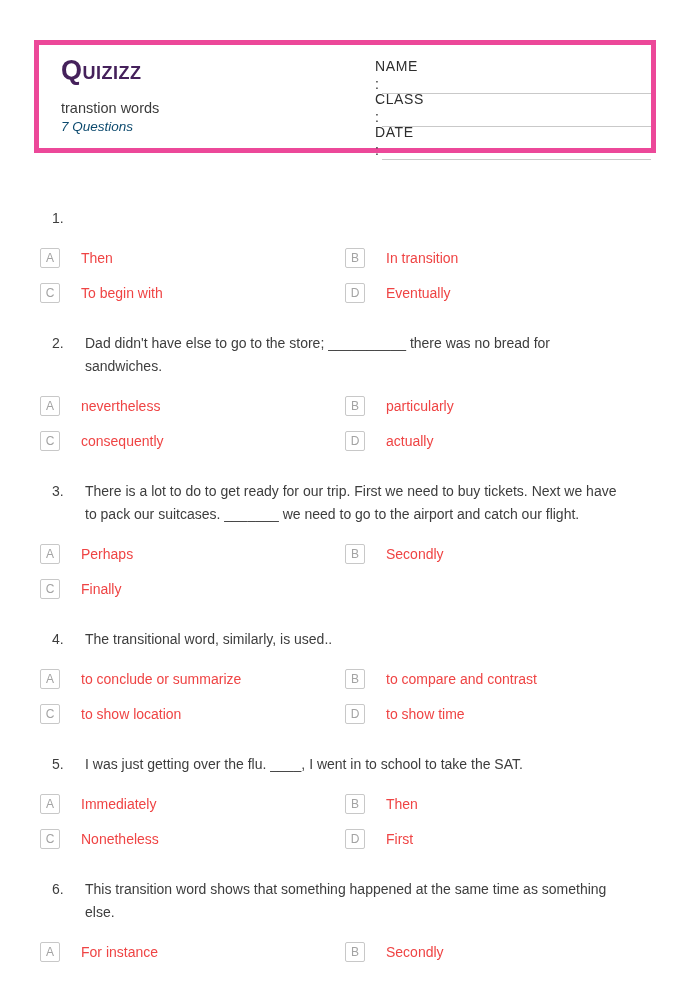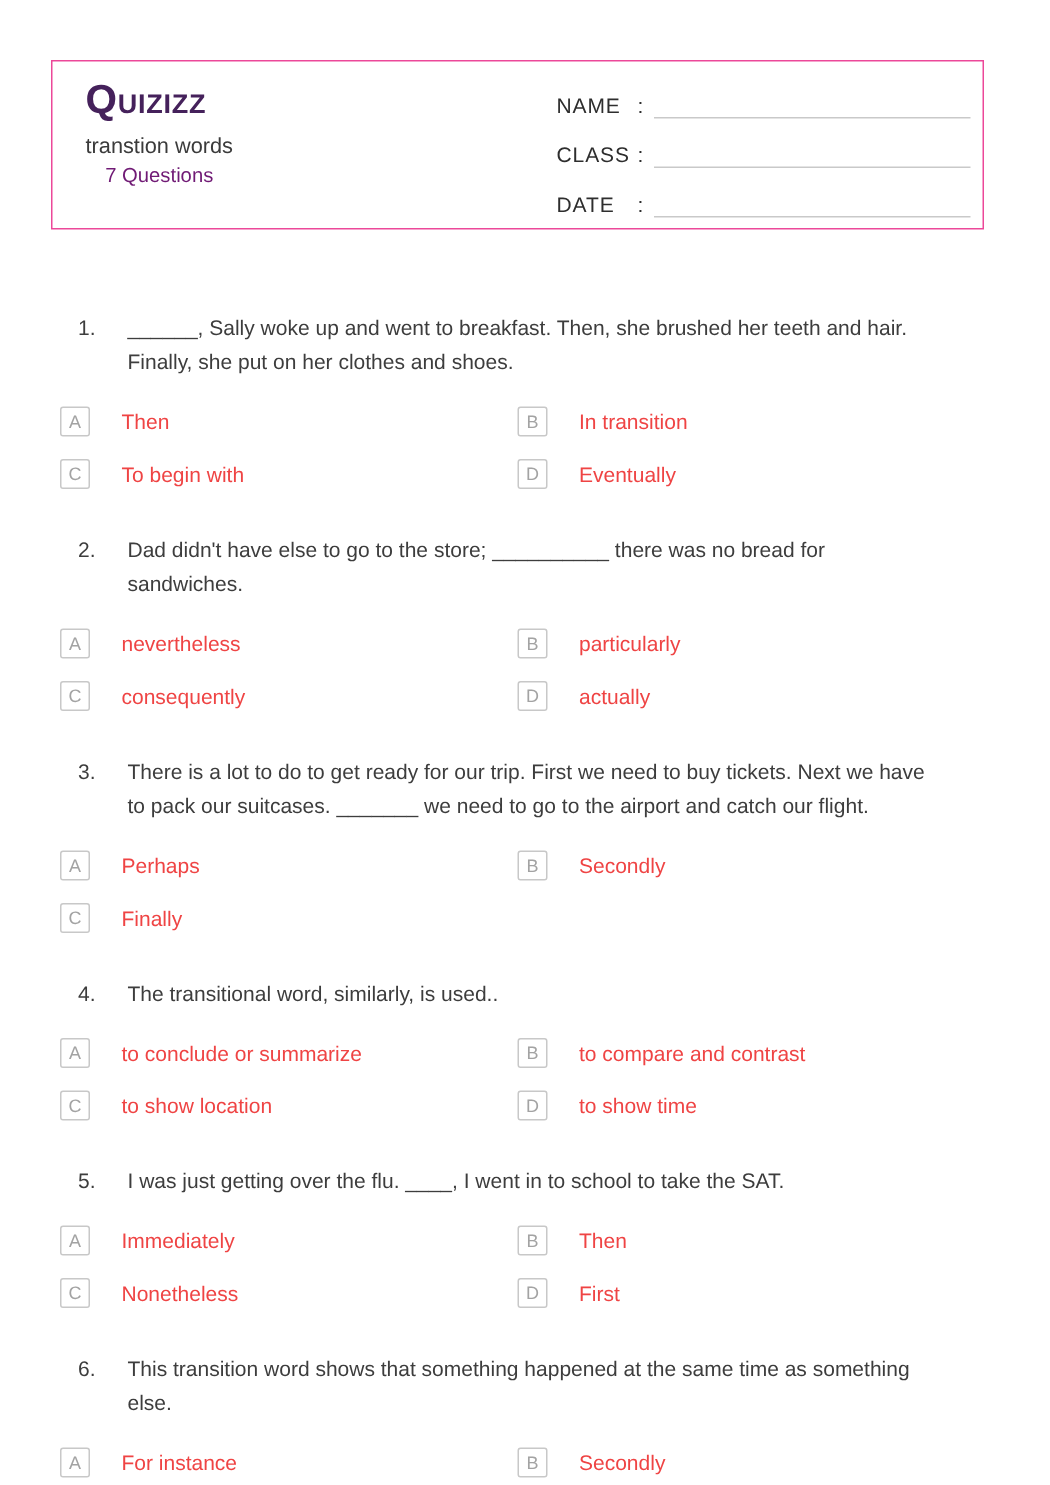--- a/index.html
+++ b/index.html
@@ -10,36 +10,36 @@
     color:#3d3d3d;
     position:relative;
     overflow:hidden;
   }
   .page { position:relative; width:700px; height:990px; background:#fff; }
 
   
   .header-box {
     position:absolute; left:34px; top:40px;
     width:622px; height:113px;
-    border:1px solid #ec4899;
+    border:5px solid #ec4899;
     background:#fff;
   }
   .logo {
     position:absolute; left:22px; top:12px;
     color:#45215b; font-weight:700; letter-spacing:.5px;
     white-space:nowrap; line-height:1;
   }
   .logo .logo-q   { font-size:27px; }
   .logo .logo-rest{ font-size:18px; text-transform:uppercase; letter-spacing:.5px; }
-  .header-title { position:absolute; left:22px; bottom:27px;text-align:center; }
+  .header-title { position:absolute; left:22px; bottom:13px; }
   .quiz-title   { font-size:14.5px; color:#3b3b3b; line-height:19px; }
-  .quiz-sub     { font-size:13.5px; color:#701a75; line-height:17px; }
+  .quiz-sub     { font-size:13.5px; color:#0c4a6e; line-height:17px;font-style:italic; }
 
   .fields { position:absolute; left:336px; top:12px; width:276px; }
-  .field-row { display:flex; align-items:flex-end; height:26px; margin-bottom:7px; }
+  .field-row { display:flex; height:26px; margin-bottom:7px;flex-direction:column; }
   .field-label { font-size:14px; color:#2e2e2e; letter-spacing:.6px; width:54px; line-height:18px; }
   .field-colon { font-size:14px; color:#2e2e2e; line-height:18px; }
   .field-line  { flex:1; margin-left:7px; border-bottom:1px solid #c9c9c9; height:20px; }
 
   
   .questions { position:absolute; left:34px; top:207px; width:622px; }
   .question { margin-bottom:14px; }
   .q-head { display:flex; margin-bottom:18px; }
   .q-num  { width:51px; padding-left:18px; font-size:14px; line-height:23px; color:#3d3d3d; flex:none; }
   .q-text { width:545px; font-size:14px; line-height:23px; color:#3d3d3d; }
@@ -86,21 +86,20 @@
         <span class="field-line"></span>
       </div>
     </div>
   </div>
 
   <div class="questions">
 
     <div class="question">
       <div class="q-head">
         <div class="q-num">1.</div>
-        <div class="q-text">______, Sally woke up and went to breakfast. Then, she brushed her teeth and hair. Finally, she put on her clothes and shoes.</div>
       </div>
       <div class="opts">
         <div class="opt">
           <span class="opt-box">A</span>
           <span class="opt-text">Then</span>
         </div>
         <div class="opt">
           <span class="opt-box">B</span>
           <span class="opt-text">In transition</span>
         </div>

